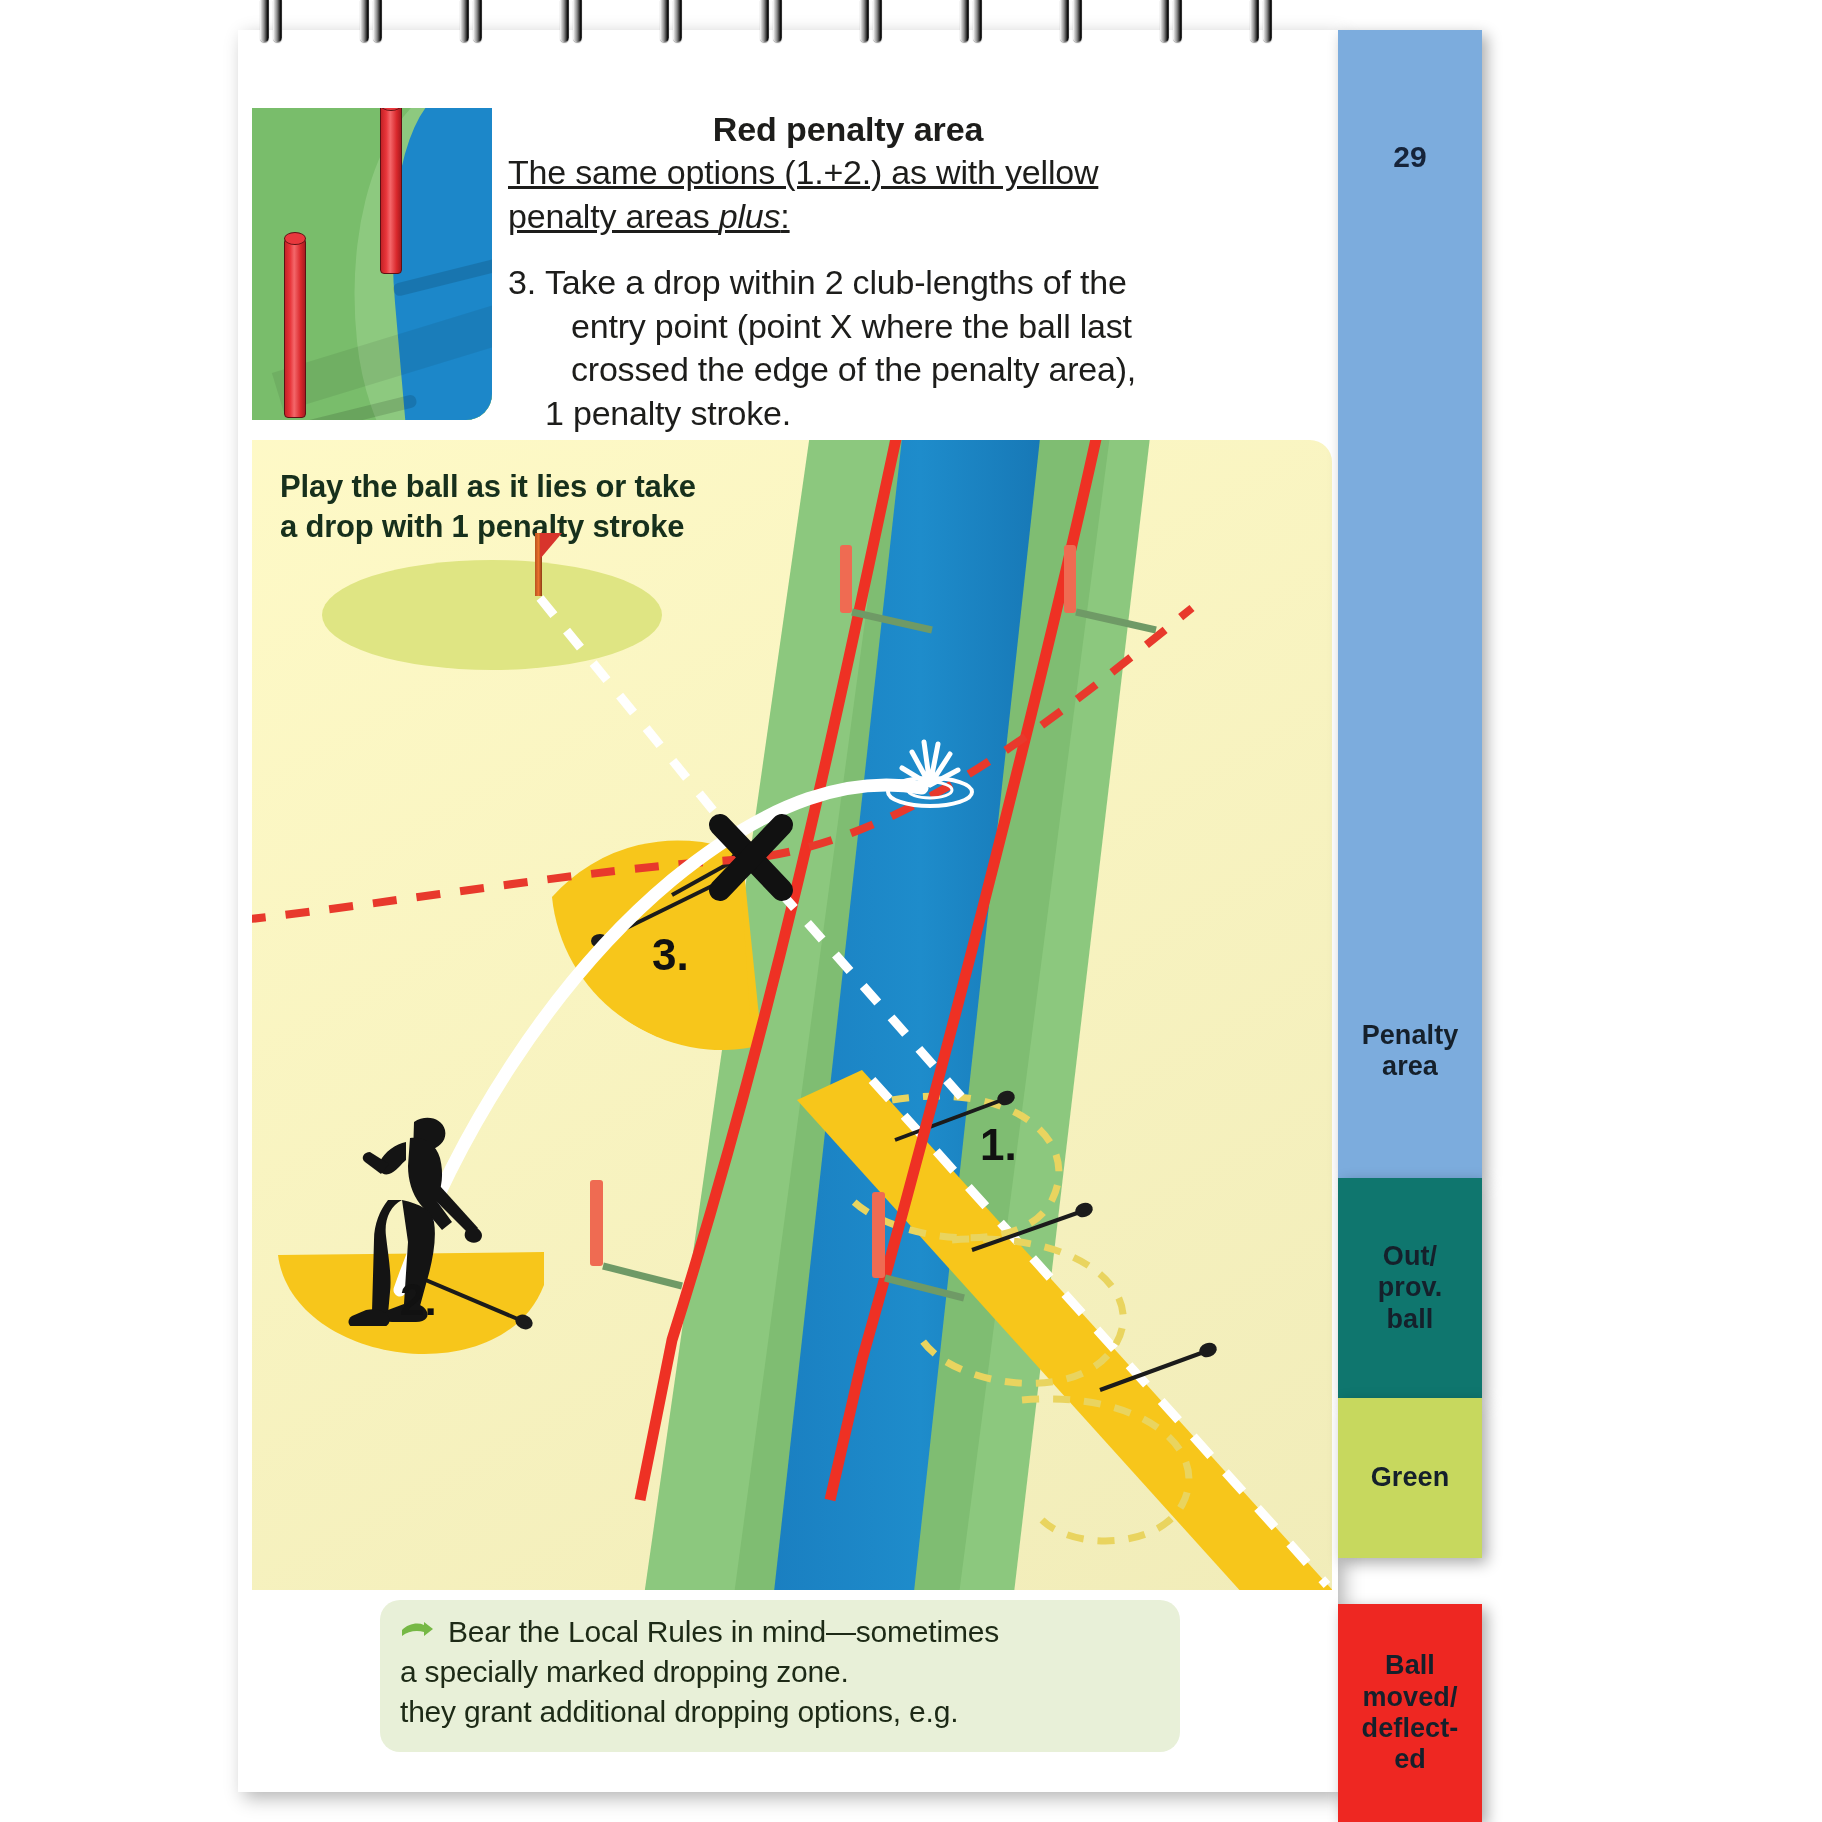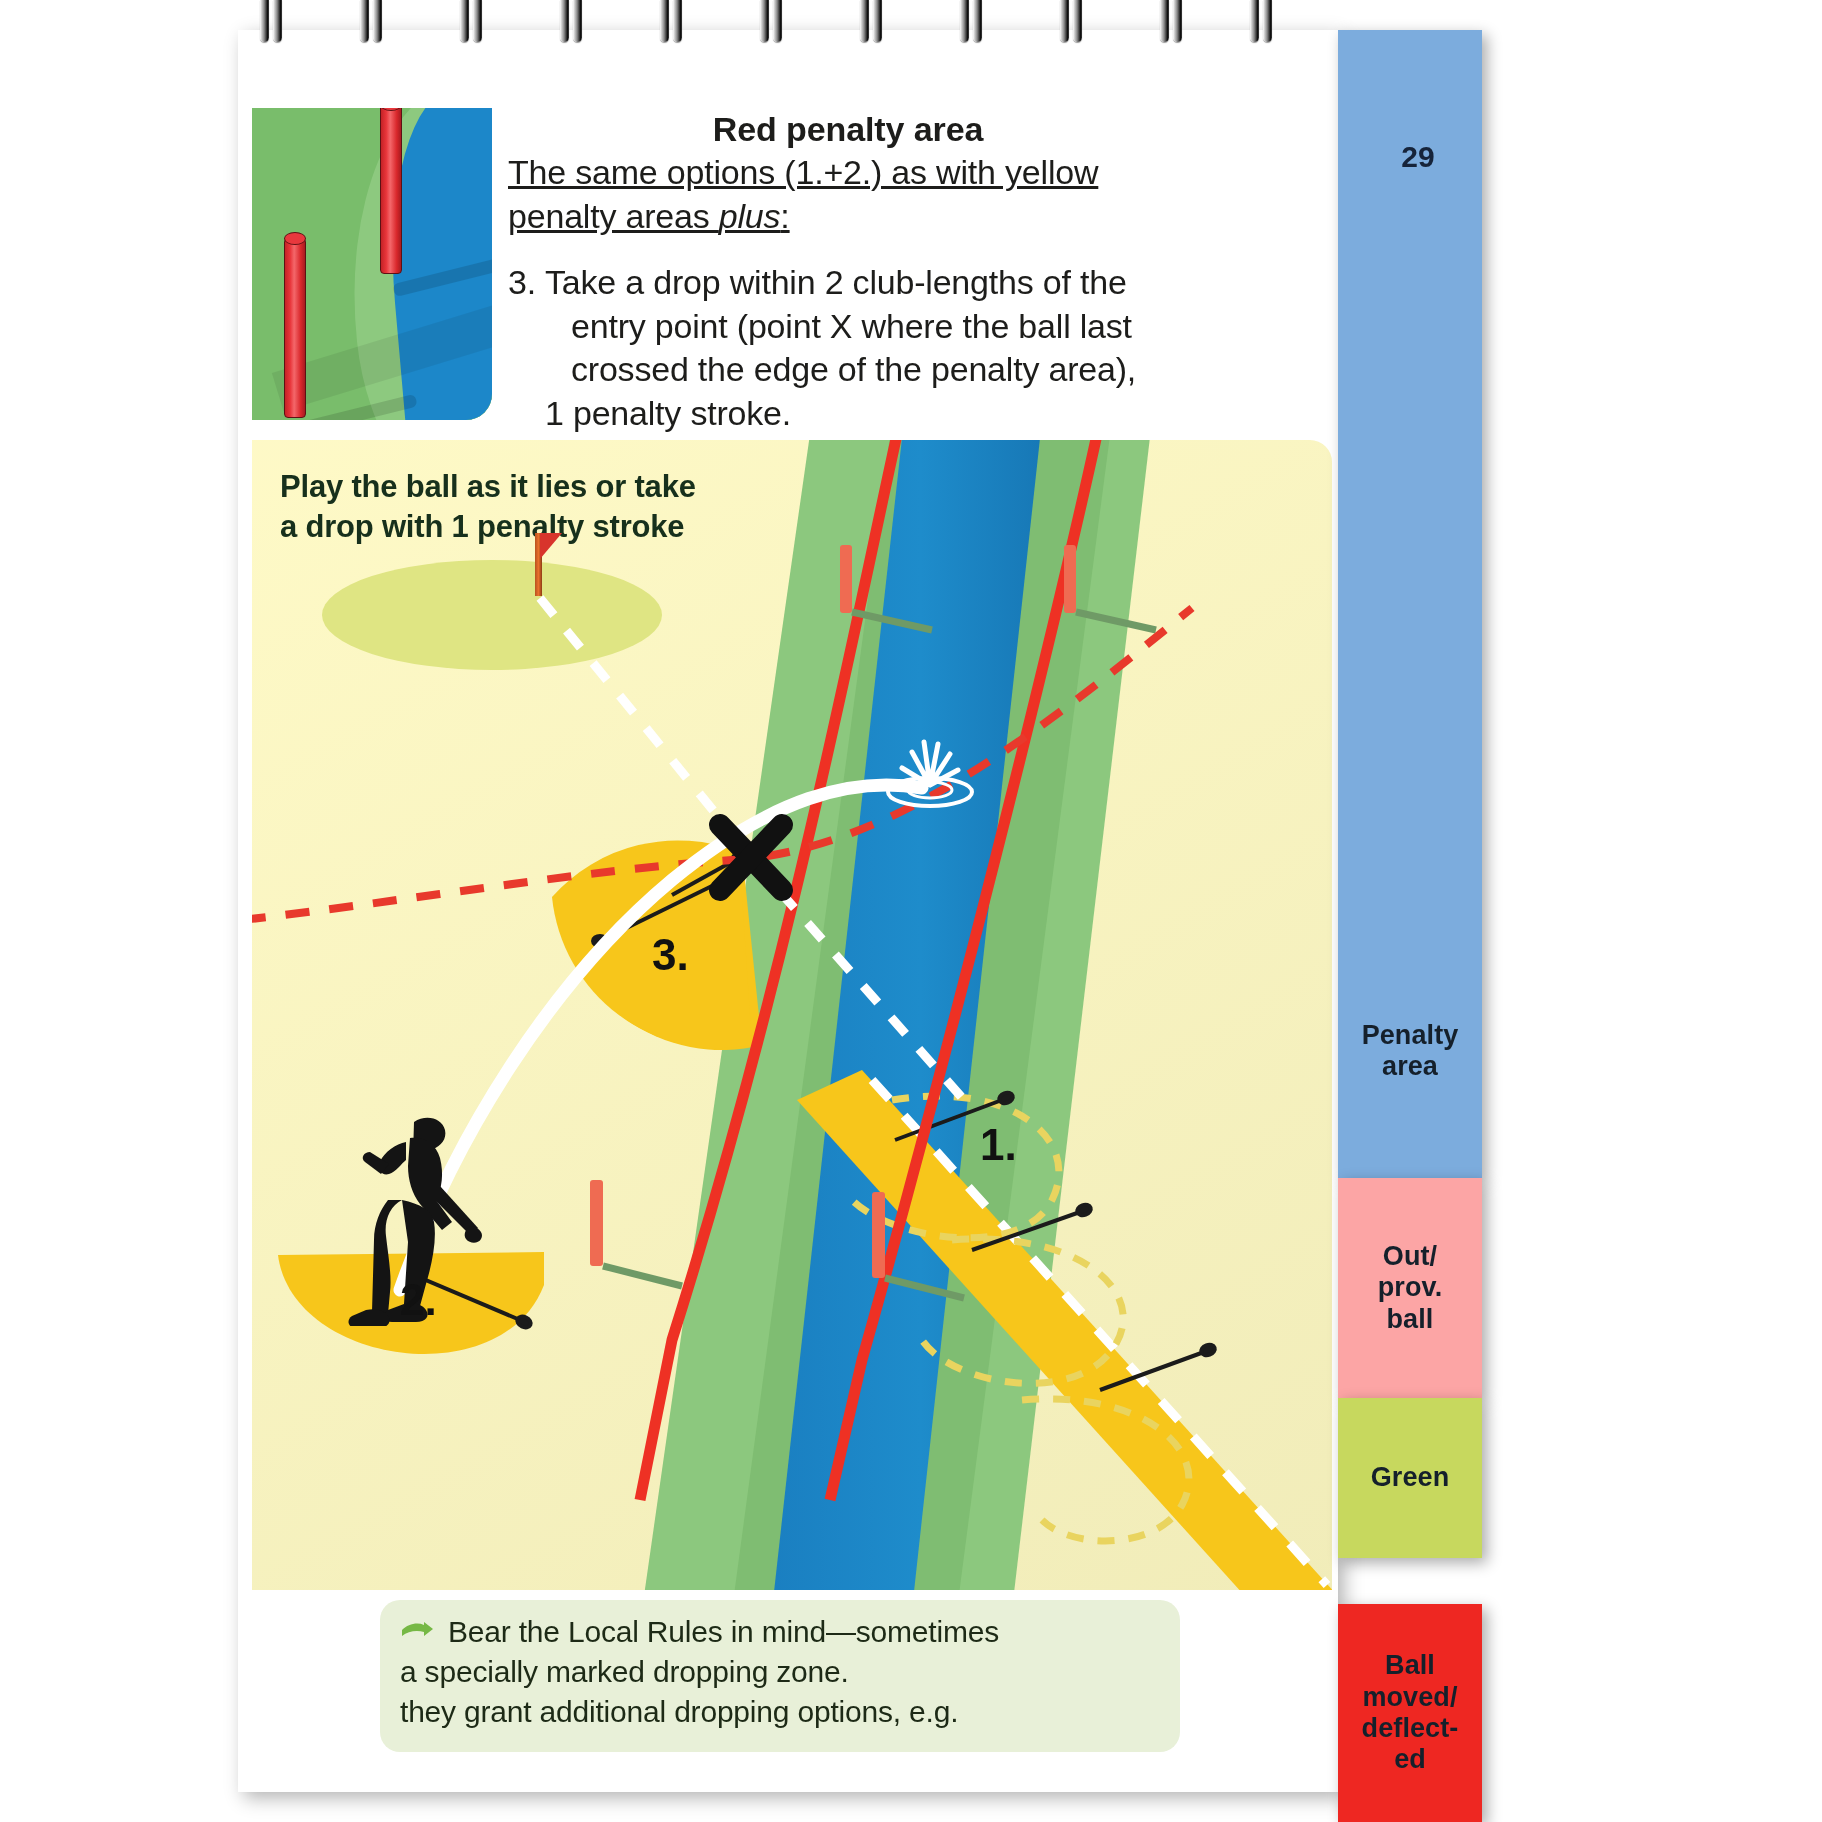--- a/index.html
+++ b/index.html
@@ -45,27 +45,27 @@
     font-weight:bold;
     color:#15202b;
     font-size:27px;
     line-height:1.16;
     letter-spacing:.1px;
     box-sizing:border-box;
     padding:0 6px;
   }
   #tab-penalty{top:0;height:1148px;background:#7cacdd;align-items:flex-start;}
   #tab-penalty .page-no{
-    position:absolute;top:110px;left:8px;width:144px;text-align:center;
+    position:absolute;top:110px;left:0;width:144px;text-align:center;
     font-size:30px;font-weight:bold;color:#16243a;
   }
   #tab-penalty .tab-label{
     position:absolute;top:990px;left:0;width:144px;text-align:center;
   }
-  #tab-out{top:1148px;height:220px;background:#fca5a5;}
+  #tab-out{top:1148px;height:220px;background:#0f766e;}
   #tab-green{top:1368px;height:160px;background:#c7d85e;}
   #tab-ball{top:1574px;height:218px;background:#ee2722;}
 
   
   #thumb{
     position:absolute;left:252px;top:108px;width:240px;height:312px;
     border-radius:0 0 26px 0;
     overflow:hidden;
     background:#76bb6a;
   }

